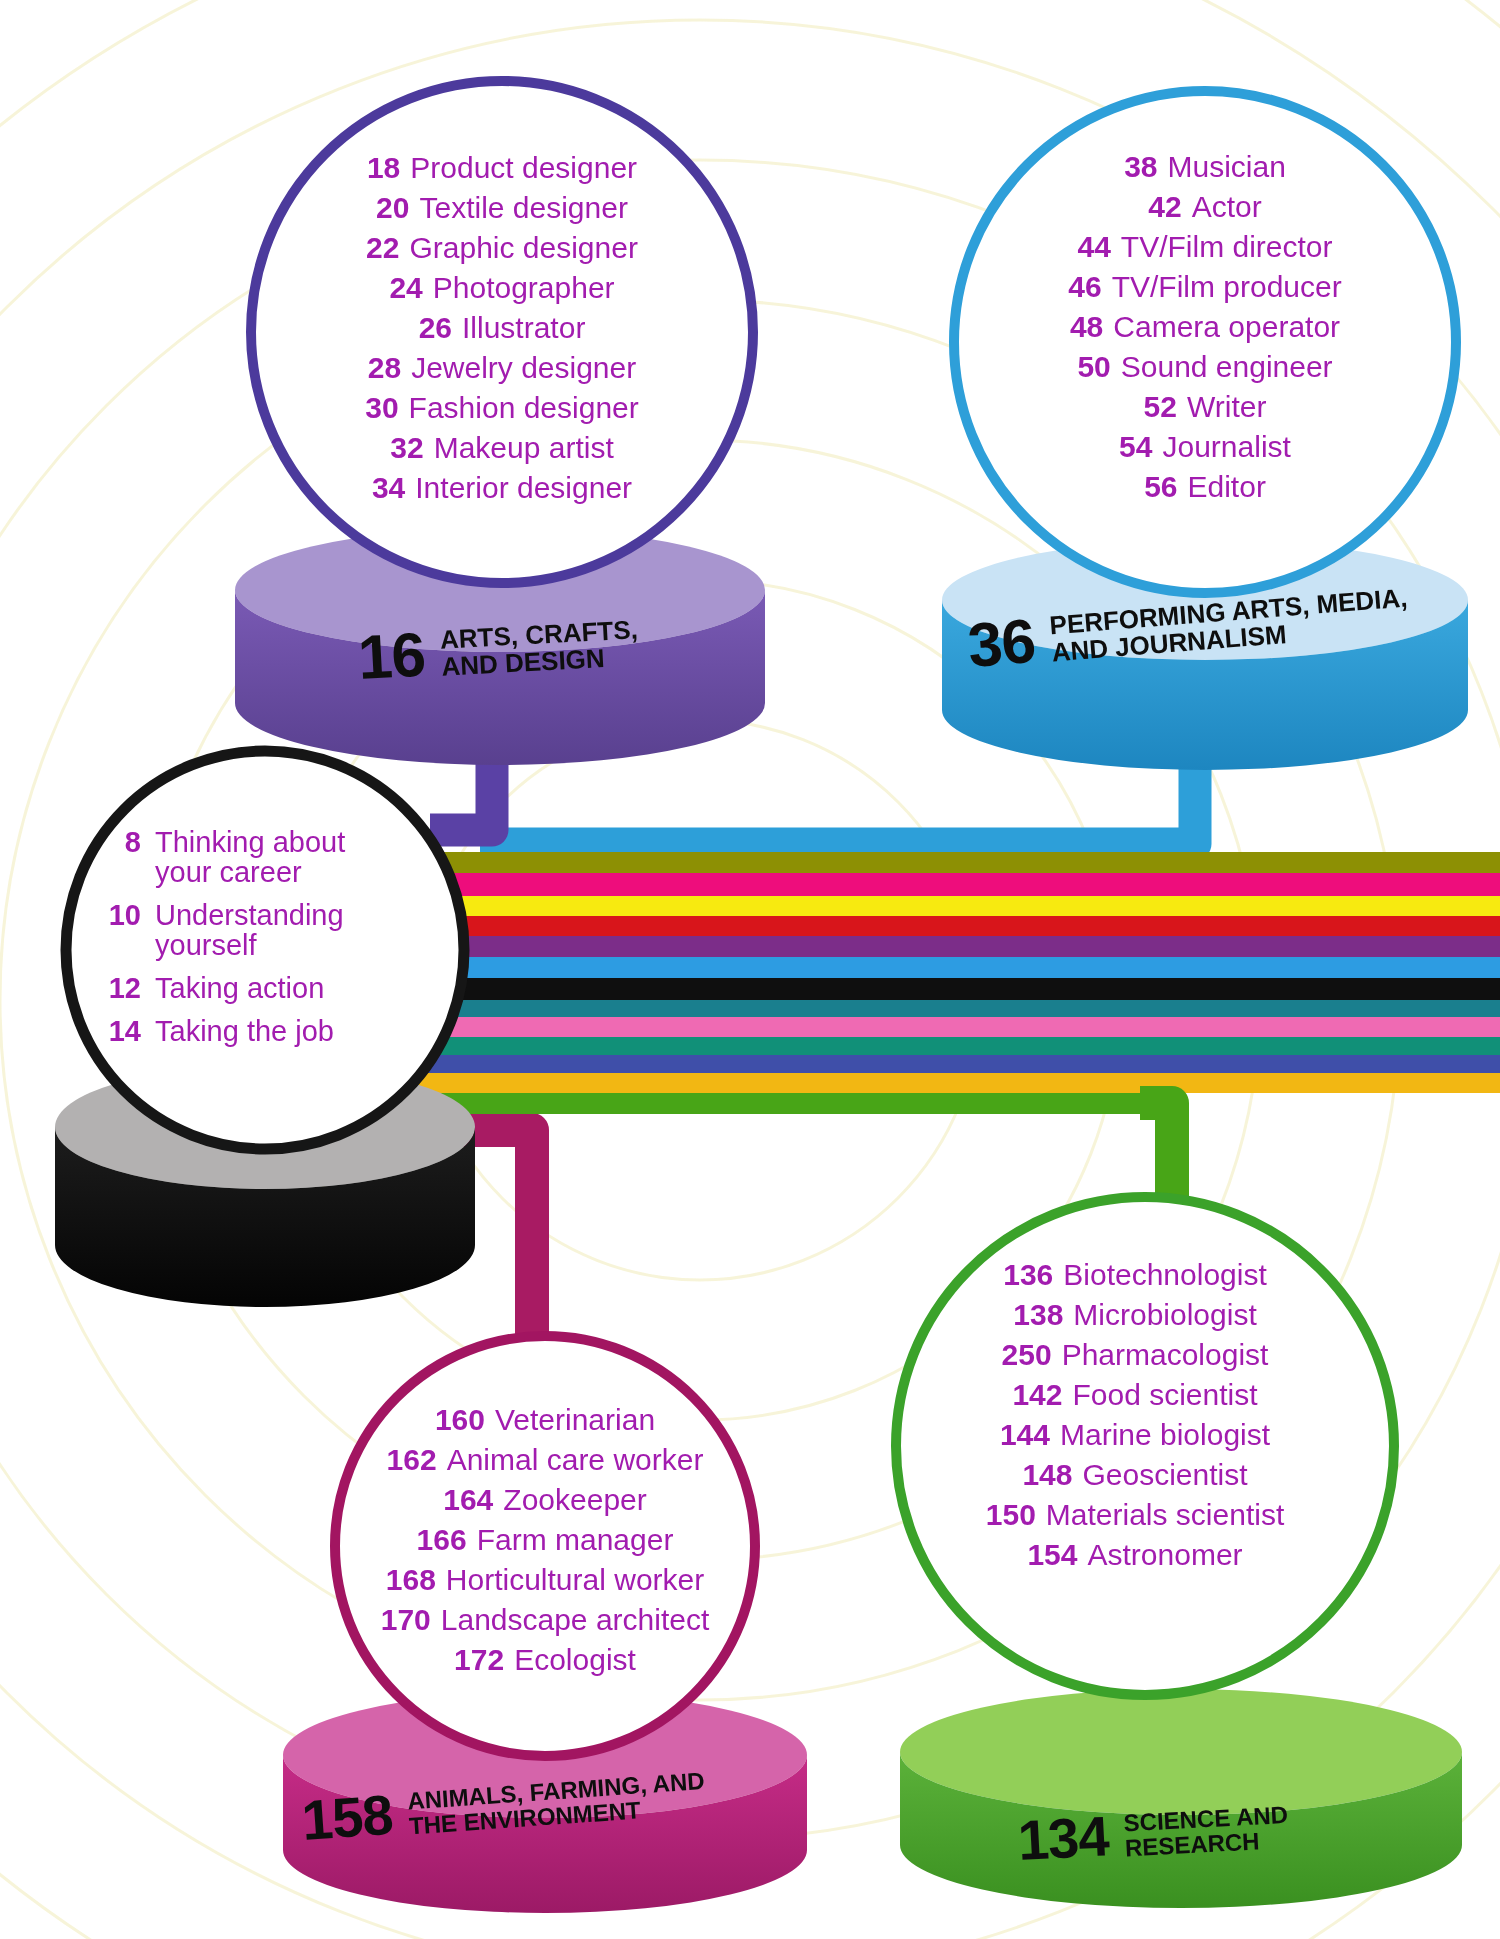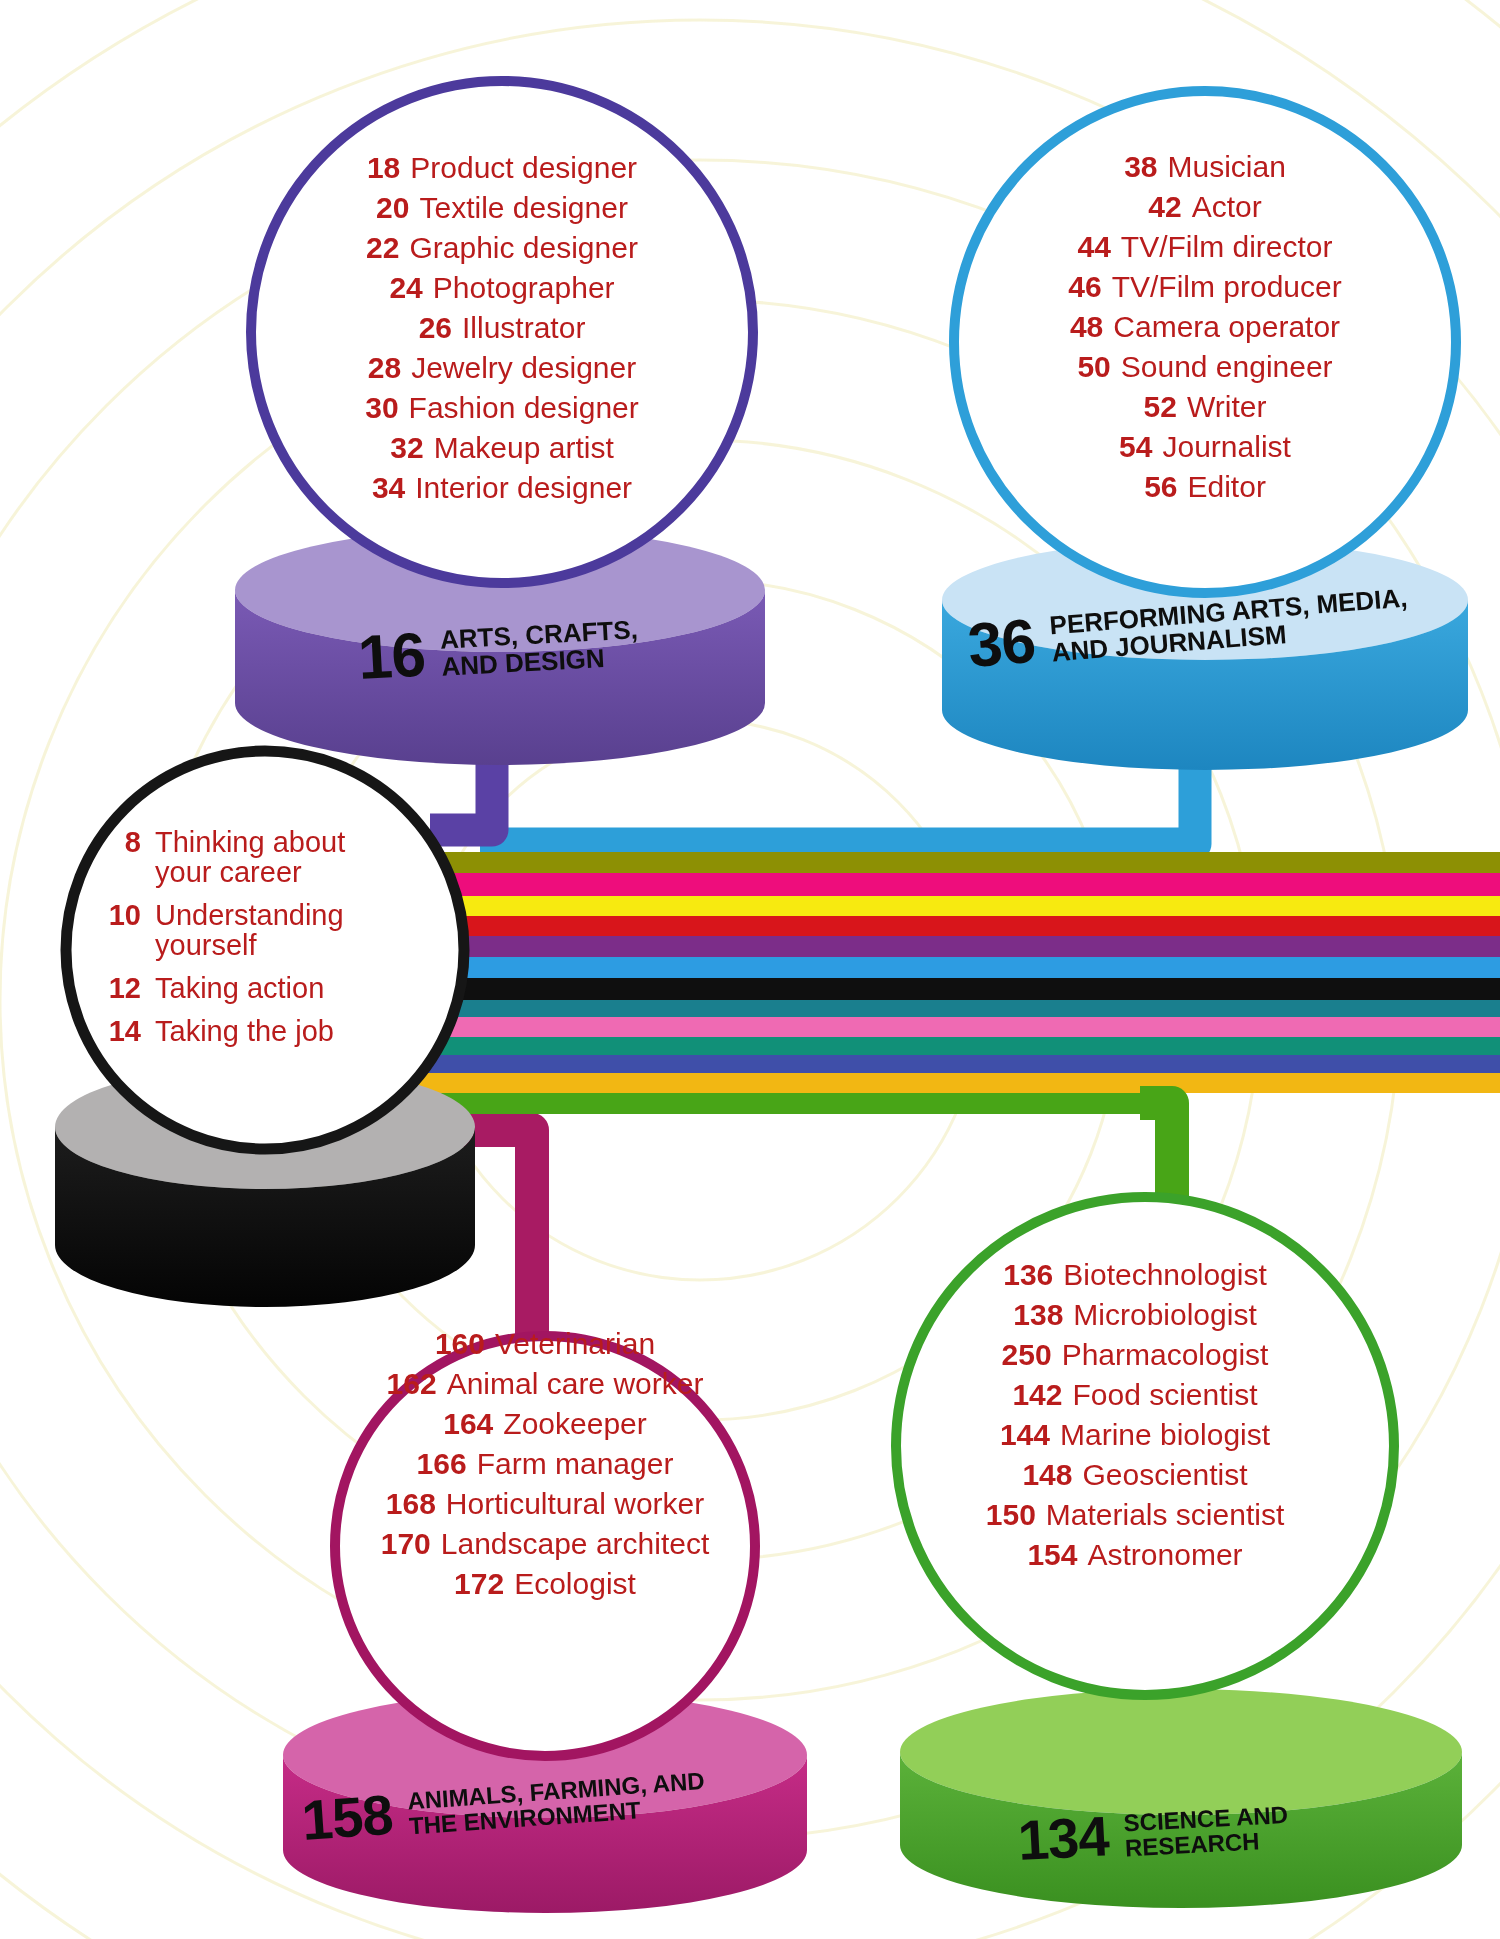--- a/index.html
+++ b/index.html
@@ -1,21 +1,21 @@
 <!DOCTYPE html>
 <html><head>
 <meta charset="utf-8">
 <title>Careers book contents diagram</title>
 <style>
   html,body{margin:0;padding:0;background:#ffffff;}
   #page{position:relative;width:1500px;height:1939px;background:#ffffff;overflow:hidden;
         font-family:"Liberation Sans", sans-serif;}
   #scene{position:absolute;left:0;top:0;width:1500px;height:1939px;}
 
-  .toc-list{position:absolute;text-align:center;font-size:30px;line-height:40px;color:#b91c1c;}
+  .toc-list{position:absolute;text-align:center;font-size:30px;line-height:40px;color:#a21caf;}
   .toc-row{white-space:nowrap;}
   .toc-row .num{font-weight:bold;margin-right:10px;}
   .toc-list.intro{text-align:left;font-size:29px;line-height:30px;}
   .intro .toc-row{display:grid;grid-template-columns:46px 232px;column-gap:14px;margin-bottom:13px;white-space:normal;}
   .intro .toc-row .num{text-align:right;margin-right:0;}
 
   .cyl-label{position:absolute;display:flex;align-items:center;gap:16px;color:#0e0e0e;
              font-weight:bold;transform-origin:left center;}
   .cyl-label .big{font-size:62px;letter-spacing:-1px;}
   .cyl-label .small{font-size:26px;line-height:27px;letter-spacing:0px;}
@@ -142,21 +142,21 @@
       <div class="toc-row">
         <span class="num">12</span>
         <span class="lbl">Taking action</span>
       </div>
       <div class="toc-row">
         <span class="num">14</span>
         <span class="lbl">Taking the job</span>
       </div>
     </div>
 
-  <div class="toc-list" style="left:295px;top:1324px;width:500px;">
+  <div class="toc-list" style="left:295px;top:1400px;width:500px;">
       <div class="toc-row"><span class="num">160</span><span class="lbl">Veterinarian</span></div>
       <div class="toc-row"><span class="num">162</span><span class="lbl">Animal care worker</span></div>
       <div class="toc-row"><span class="num">164</span><span class="lbl">Zookeeper</span></div>
       <div class="toc-row"><span class="num">166</span><span class="lbl">Farm manager</span></div>
       <div class="toc-row"><span class="num">168</span><span class="lbl">Horticultural worker</span></div>
       <div class="toc-row"><span class="num">170</span><span class="lbl">Landscape architect</span></div>
       <div class="toc-row"><span class="num">172</span><span class="lbl">Ecologist</span></div>
     </div>
 
   <div class="toc-list" style="left:885px;top:1255px;width:500px;">

